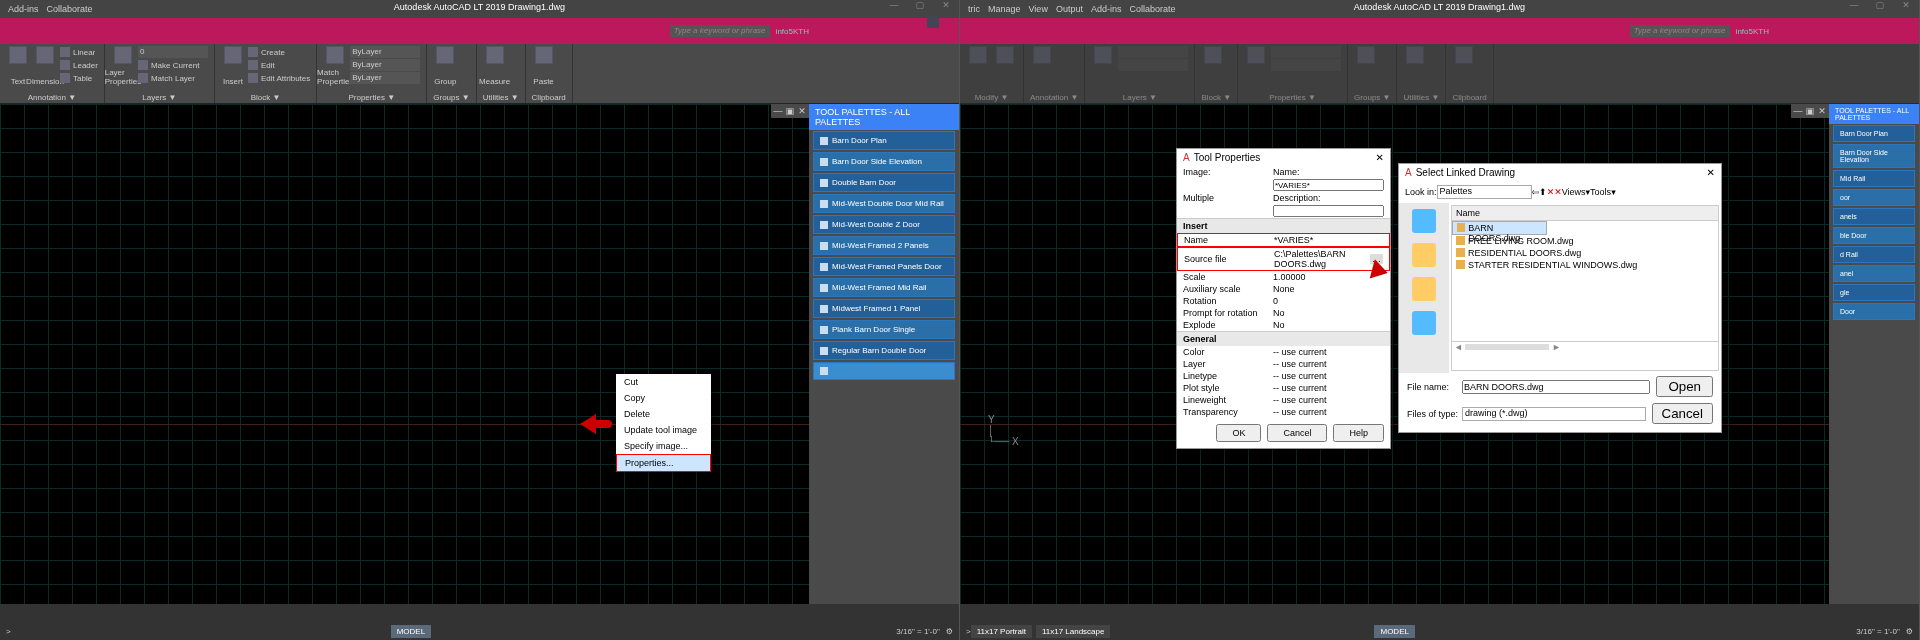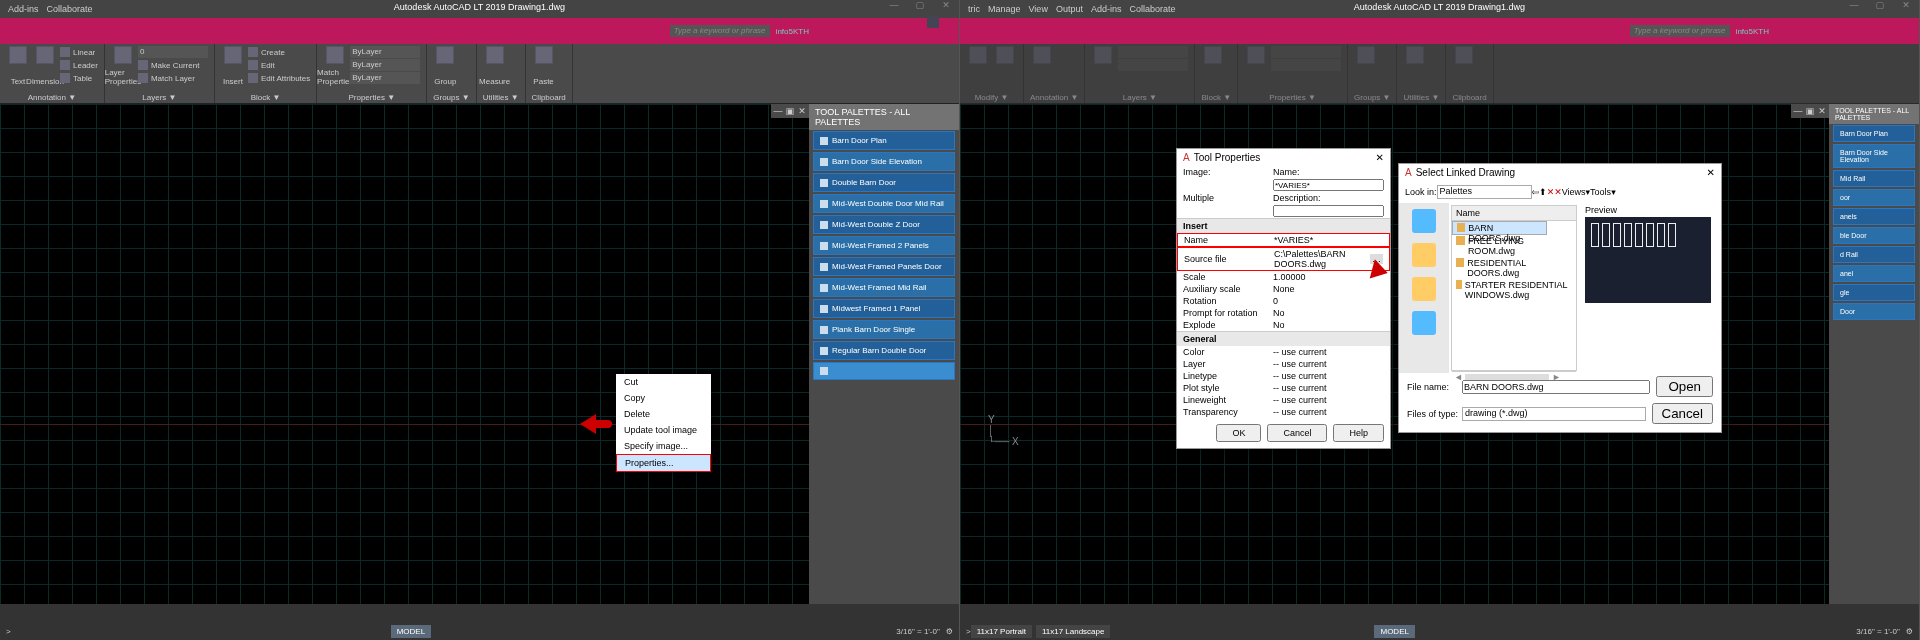--- a/index.html
+++ b/index.html
@@ -21,21 +21,21 @@
 .bigbtn .icn { width:18px; height:18px; background:#667; border:1px solid #556; }
 .bigbtn span { font-size:8px; color:#ccc; margin-top:2px; }
 .smstack { display:flex; flex-direction:column; gap:1px; }
 .smrow { display:flex; align-items:center; gap:3px; font-size:8px; color:#ccc; height:12px; }
 .smrow .icn { width:10px; height:10px; background:#667; }
 .drop { width:70px; height:12px; background:#555; color:#ccc; font-size:8px; line-height:12px; padding:0 2px; }
 .canvas-row { display:flex; height:500px; position:relative; }
 .drawing { flex:1; background:#000; position:relative; background-image:linear-gradient(#0a2a2a 1px,transparent 1px),linear-gradient(90deg,#0a2a2a 1px,transparent 1px); background-size:24px 24px; }
 .drawing .hl { position:absolute; left:0; right:0; height:1px; background:#402020; top:320px; }
 .palette { width:150px; background:#4a4a4a; display:flex; flex-direction:column; }
-.palette .phead { background:#737373; color:#fff; font-size:9px; padding:3px 6px; }
+.palette .phead { background:#3b82f6; color:#fff; font-size:9px; padding:3px 6px; }
 .palette .pitem { background:#236099; color:#fff; font-size:8px; padding:4px 6px; margin:1px 4px; display:flex; align-items:center; gap:4px; cursor:pointer; border:1px solid #2a76c0; }
 .palette .pitem.dim { background:#2a6fa8; }
 .palette .pitem .picn { width:8px; height:8px; background:#cde; }
 .palette .pitem.sel { background:#3a8ed0; }
 .ctxmenu { position:absolute; background:#fff; color:#000; font-size:9px; width:95px; box-shadow:2px 2px 4px rgba(0,0,0,.5); }
 .ctxmenu .mi { padding:3px 8px; }
 .ctxmenu .mi.hl { background:#cde6ff; border:1px solid red; }
 .statusbar { height:18px; background:#333; color:#ccc; font-size:8px; display:flex; align-items:center; padding:0 6px; position:absolute; bottom:0; left:0; right:0; }
 .statusbar .tab { background:#5a6a7a; padding:2px 6px; margin-right:4px; color:#fff; }
 .statusbar .tab.off { background:#444; }
@@ -553,33 +553,20 @@
                   <div class="fic"></div>
                   <span>RESIDENTIAL DOORS.dwg</span>
                 </div>
             <div class="fi">
                   <div class="fic"></div>
                   <span>STARTER RESIDENTIAL WINDOWS.dwg</span>
                 </div>
             <div style="height:70px"></div>
             <div style="border-top:1px solid #ccc;padding:0 2px;color:#888">◄ <span style="display:inline-block;width:84px;height:6px;background:#ddd"></span> ►</div>
           </div>
-          <div class="prev">
-            <div class="plab">Preview</div>
-            <div class="pimg">
-              <div class="dr"></div>
-                  <div class="dr"></div>
-                  <div class="dr"></div>
-                  <div class="dr"></div>
-                  <div class="dr"></div>
-                  <div class="dr"></div>
-                  <div class="dr"></div>
-                  <div class="dr"></div>
-            </div>
-          </div>
         </div>
         <div class="row" style="padding:3px 8px">
           <span style="width:55px">File name:</span>
           <input style="flex: 1 1 0%; height: 14px; font-size: 9px;" value="BARN DOORS.dwg">
           <button style="margin-left:6px;padding:1px 10px">Open</button>
         </div>
         <div class="row" style="padding:3px 8px 8px 8px">
           <span style="width:55px">Files of type:</span>
           <div class="sel" style="flex:1">drawing (*.dwg)</div>
           <button style="margin-left:6px;padding:1px 8px">Cancel</button>

